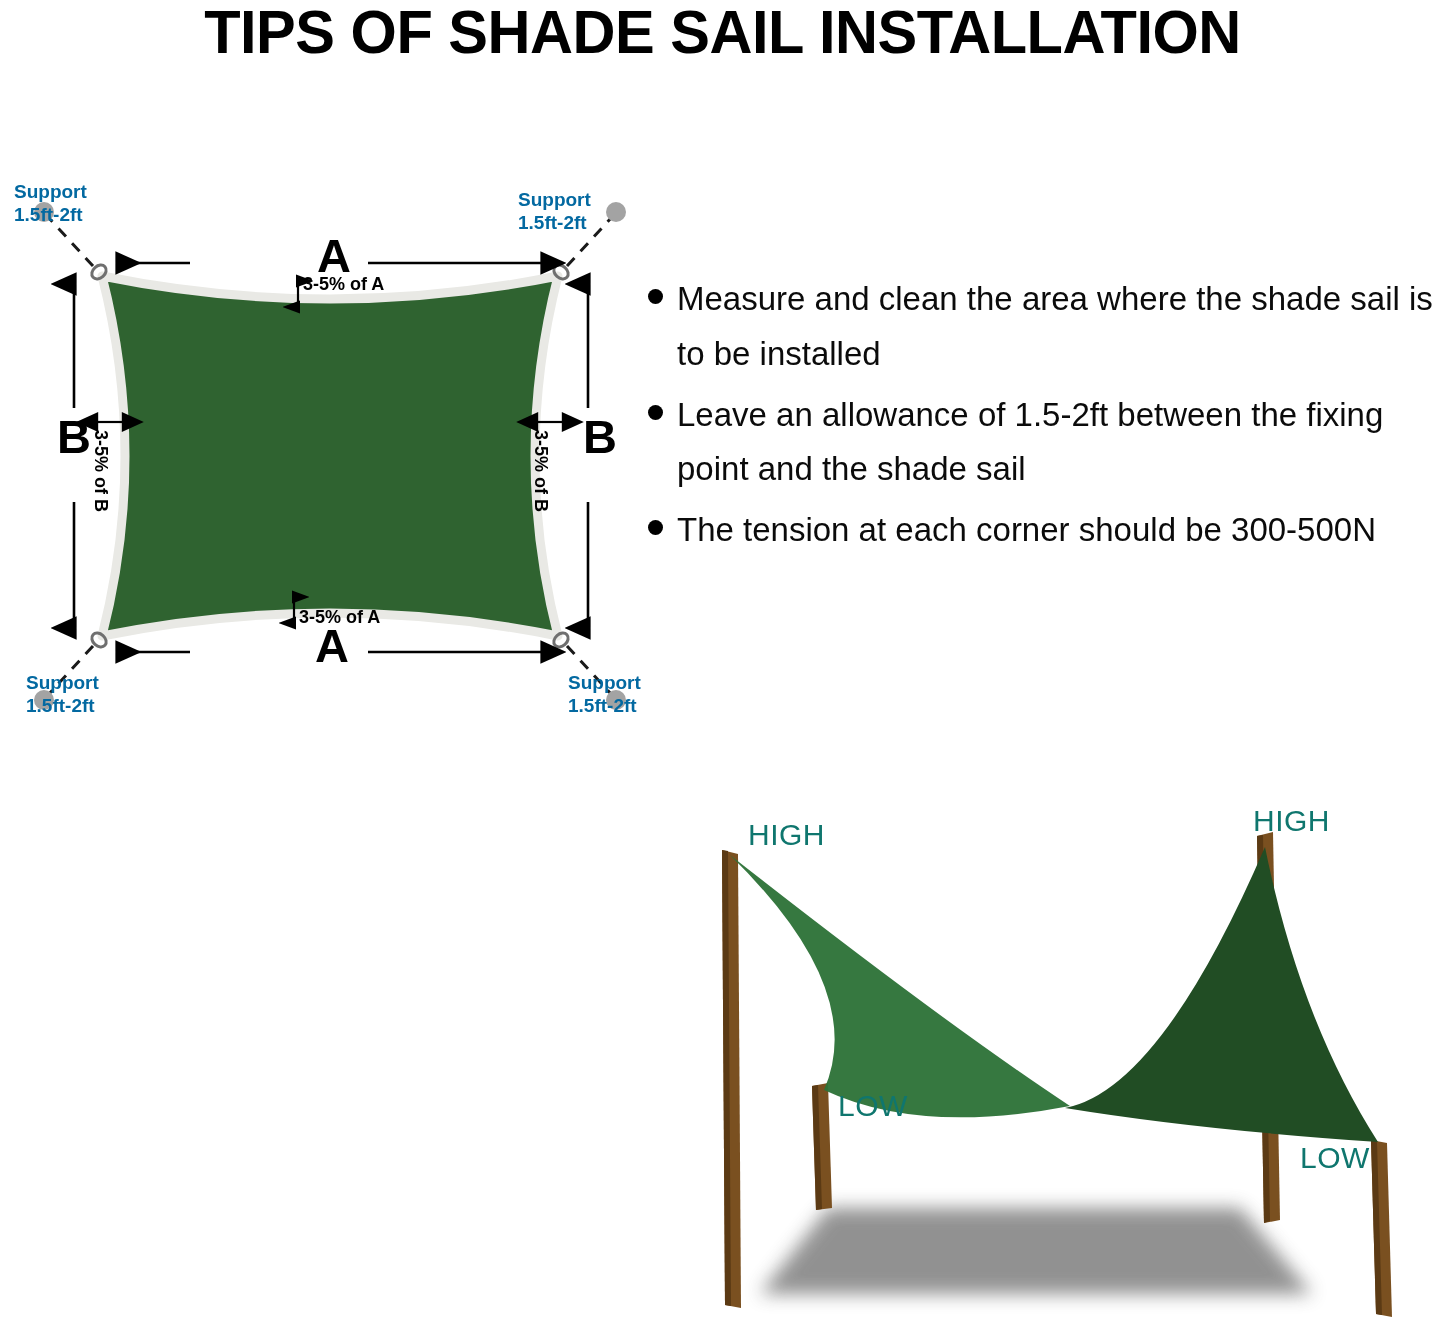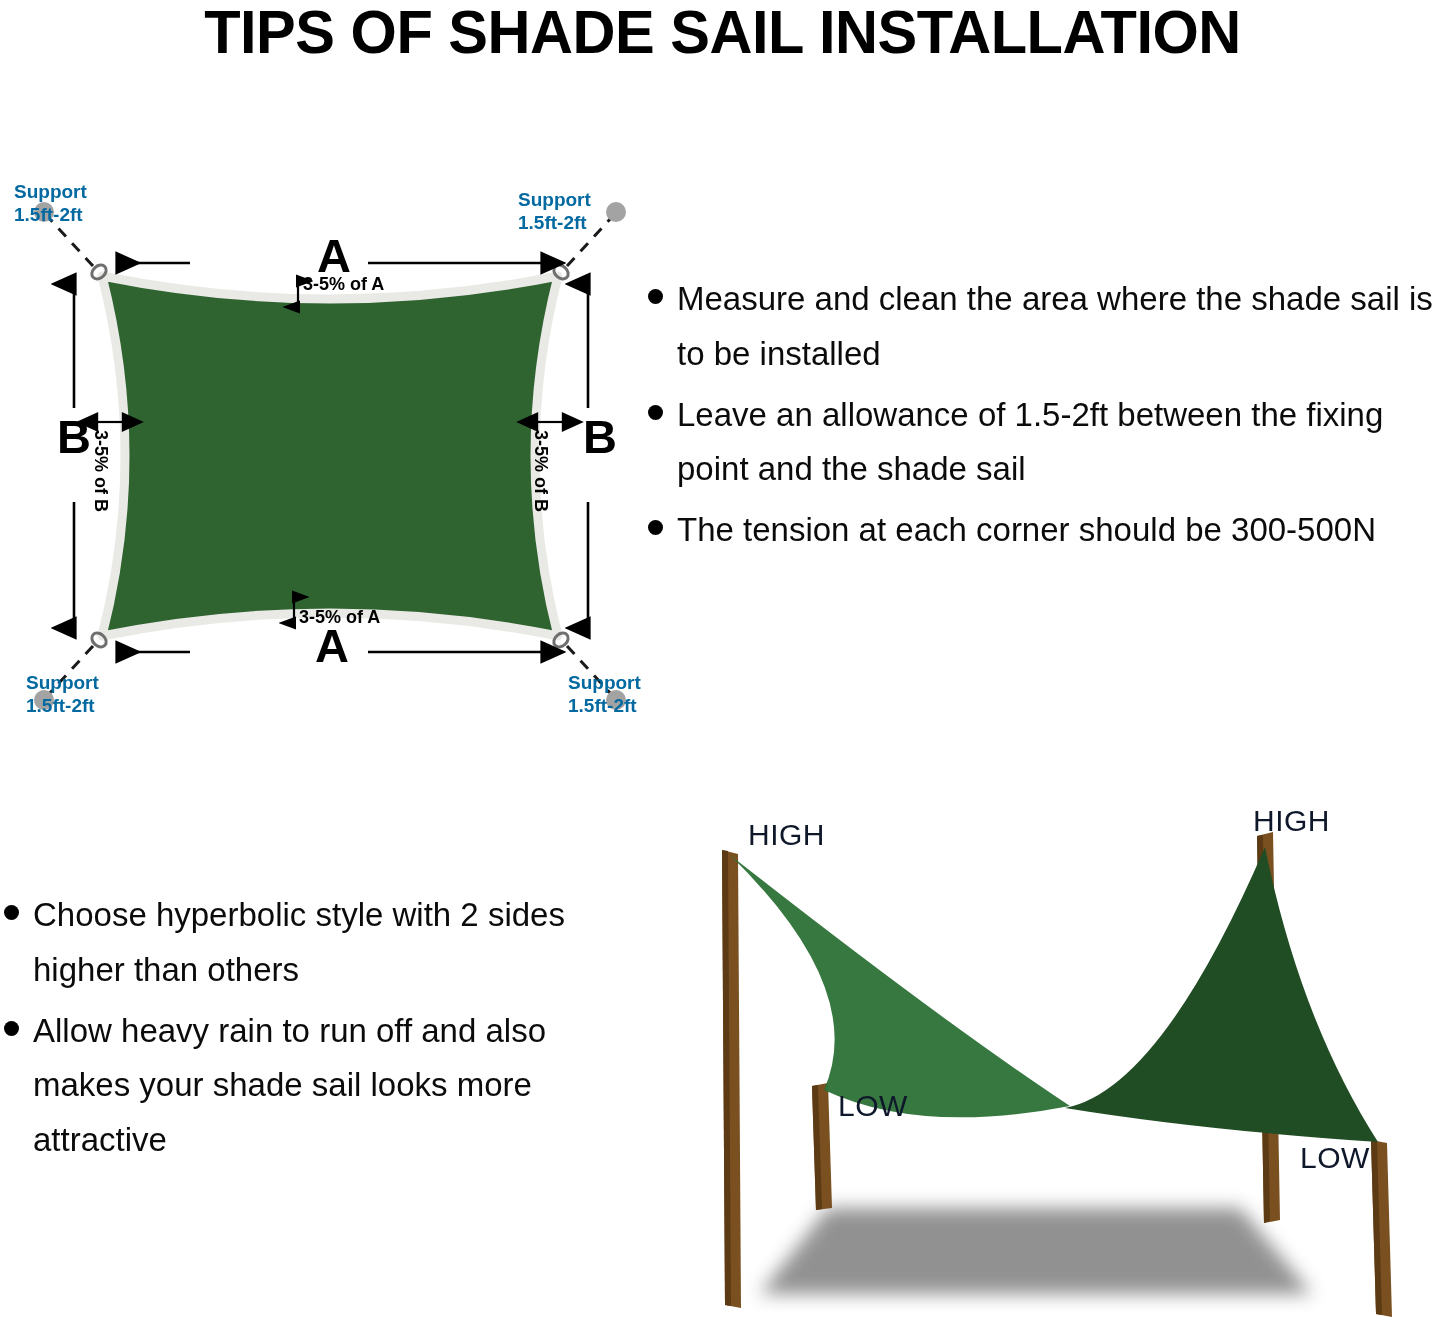--- a/index.html
+++ b/index.html
@@ -112,21 +112,21 @@
     transform-origin: left top;
     transform: rotate(90deg);
   }
 
   
   .hl-label {
     position: absolute;
     font-family: "Liberation Sans", sans-serif;
     font-size: 30px;
     letter-spacing: 0.5px;
-    color: #0f172a;
+    color: #0f766e;
     white-space: nowrap;
   }
 </style>
 </head>
 <body>
 
 <div id="page">
 
   <div class="page-title">TIPS OF SHADE SAIL INSTALLATION</div>
 
@@ -239,30 +239,20 @@
     <div class="bullet-item">
       <span class="bullet-dot"></span>
       <span class="bullet-text">Leave an allowance of 1.5-2ft between the fixing point and the shade sail</span>
     </div>
     <div class="bullet-item">
       <span class="bullet-dot"></span>
       <span class="bullet-text">The tension at each corner should be 300-500N</span>
     </div>
   </div>
 
-  <div class="bullet-list" id="bullets-left">
-    <div class="bullet-item">
-      <span class="bullet-dot"></span>
-      <span class="bullet-text">Choose hyperbolic style with 2 sides higher than others</span>
-    </div>
-    <div class="bullet-item">
-      <span class="bullet-dot"></span>
-      <span class="bullet-text">Allow heavy rain to run off and also makes your shade sail looks more attractive</span>
-    </div>
-  </div>
 
   <svg class="layer" style="left:640px; top:790px; width:805px; height:529px;" viewBox="0 0 805 529">
 
     <defs>
       <filter id="shadowBlur" x="-25%" y="-60%" width="150%" height="230%">
         <feGaussianBlur stdDeviation="9"></feGaussianBlur>
       </filter>
     </defs>
 
     <path d="M 188,418 L 600,418 L 672,504 L 120,504 Z" fill="#8C8C8C" filter="url(#shadowBlur)" opacity="0.95"></path>

